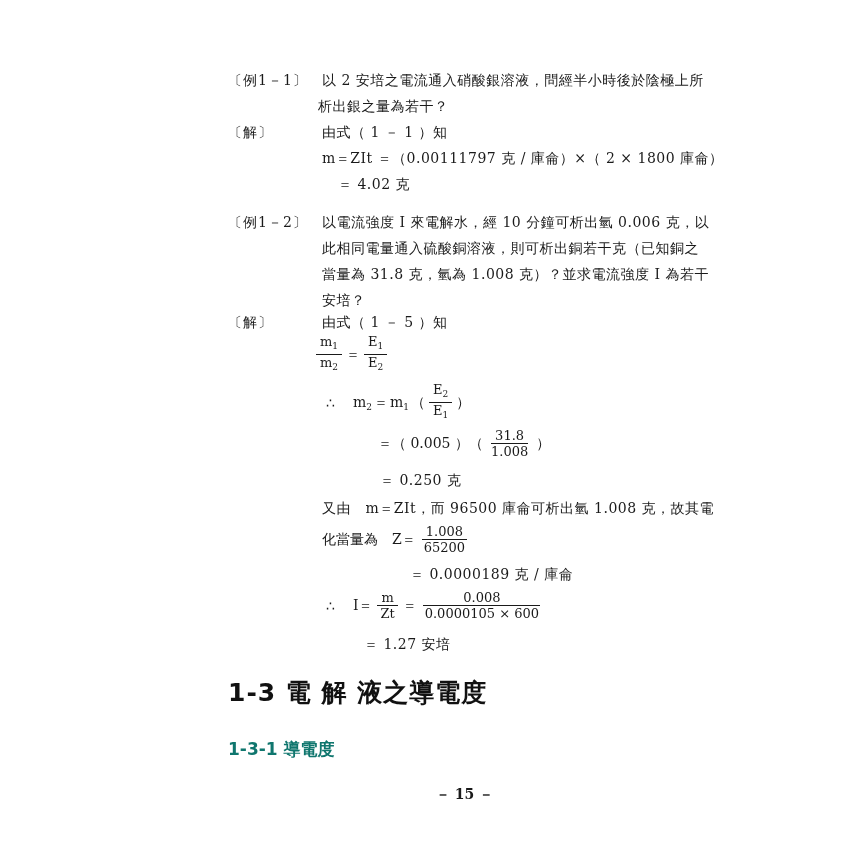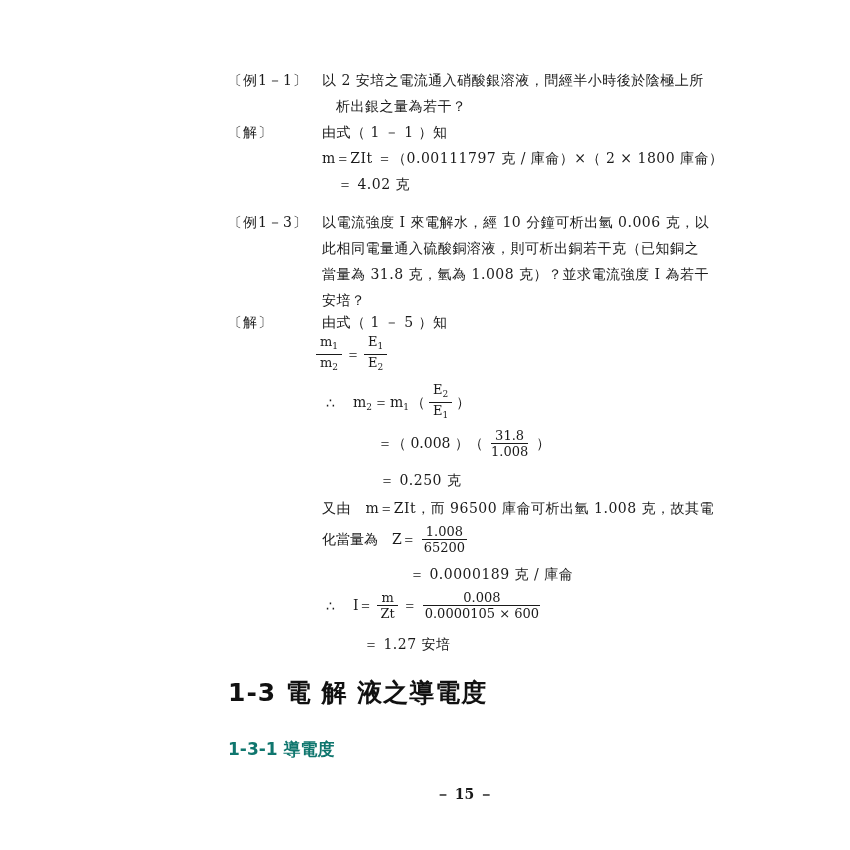--- a/index.html
+++ b/index.html
@@ -30,27 +30,27 @@
   }
   .pageno { font-size: 14px; font-weight: bold; }
 </style>
 </head>
 <body>
 
 <div class="page">
 
   <div class="abs label" style="left:228px; top:70px;">〔例1－1〕</div>
   <div class="abs txt" style="left:322px; top:70px;">以 2 安培之電流通入硝酸銀溶液，問經半小時後於陰極上所</div>
-  <div class="abs txt" style="left:336px; top:96px;">析出銀之量為若干？</div>
+  <div class="abs txt" style="left:318px; top:96px;">析出銀之量為若干？</div>
   <div class="abs label" style="left:228px; top:122px;">〔解〕</div>
   <div class="abs txt" style="left:322px; top:122px;">由式（ 1 － 1 ）知</div>
   <div class="abs txt" style="left:322px; top:148px;">m＝ZIt ＝（0.00111797 克 / 庫侖）×（ 2 × 1800 庫侖）</div>
   <div class="abs txt" style="left:338px; top:174px;">＝ 4.02 克</div>
 
-  <div class="abs label" style="left:228px; top:212px;">〔例1－3〕</div>
+  <div class="abs label" style="left:228px; top:212px;">〔例1－2〕</div>
   <div class="abs txt" style="left:322px; top:212px;">以電流強度 I 來電解水，經 10 分鐘可析出氫 0.006 克，以</div>
   <div class="abs txt" style="left:322px; top:238px;text-align:center;">此相同電量通入硫酸銅溶液，則可析出銅若干克（已知銅之</div>
   <div class="abs txt" style="left:322px; top:264px;">當量為 31.8 克，氫為 1.008 克）？並求電流強度 I 為若干</div>
   <div class="abs txt" style="left:322px; top:290px;">安培？</div>
   <div class="abs label" style="left:228px; top:312px;">〔解〕</div>
   <div class="abs txt" style="left:322px; top:312px;">由式（ 1 － 5 ）知</div>
 
   <div class="abs math" style="left:314px; top:334px;">
     <span class="frac">
       <span class="num"><span>m</span><span class="sub">1</span></span>
@@ -70,21 +70,21 @@
     <span><span>m</span><span class="sub">1</span></span>
     <span>（</span>
     <span class="frac">
       <span class="num"><span>E</span><span class="sub">2</span></span>
       <span class="den"><span>E</span><span class="sub">1</span></span>
     </span>
     <span>）</span>
   </div>
 
   <div class="abs math" style="left:378px; top:428px;">
-    <span>＝（ 0.008 ）（</span>
+    <span>＝（ 0.005 ）（</span>
     <span class="frac">
       <span class="num">31.8</span>
       <span class="den">1.008</span>
     </span>
     <span>）</span>
   </div>
 
   <div class="abs txt" style="left:380px; top:470px;">＝ 0.250 克</div>
 
   <div class="abs txt" style="left:322px; top:498px;">又由　m＝ZIt，而 96500 庫侖可析出氫 1.008 克，故其電</div>

